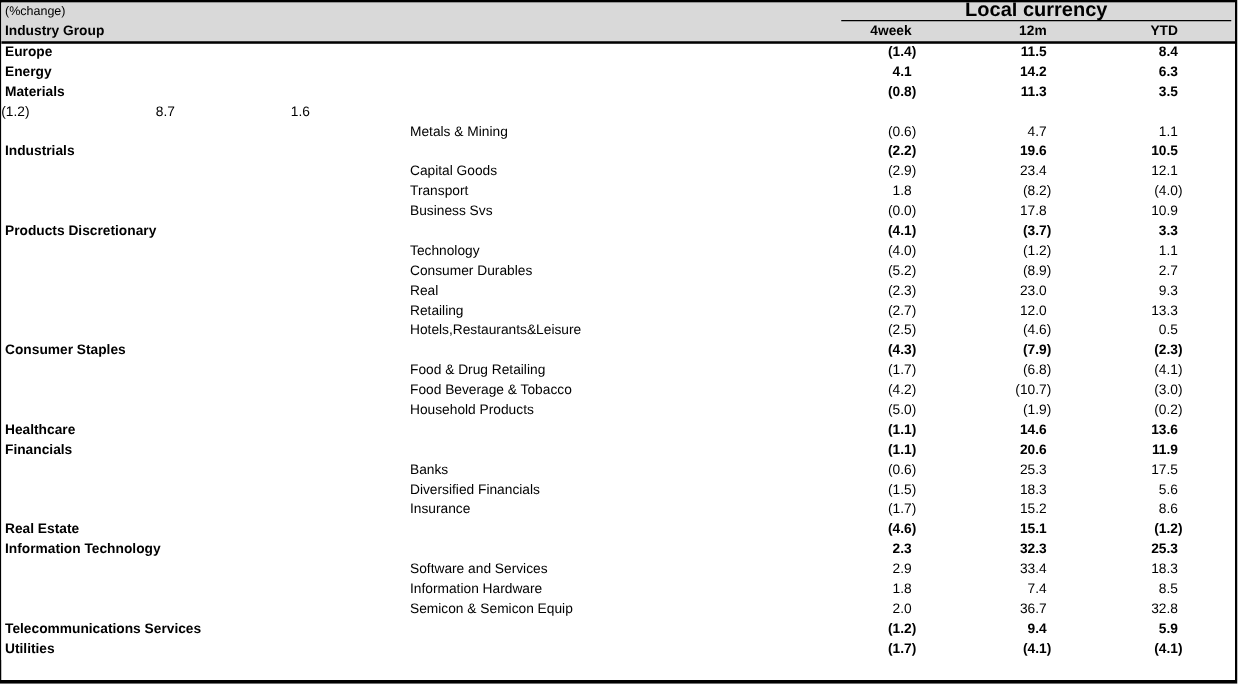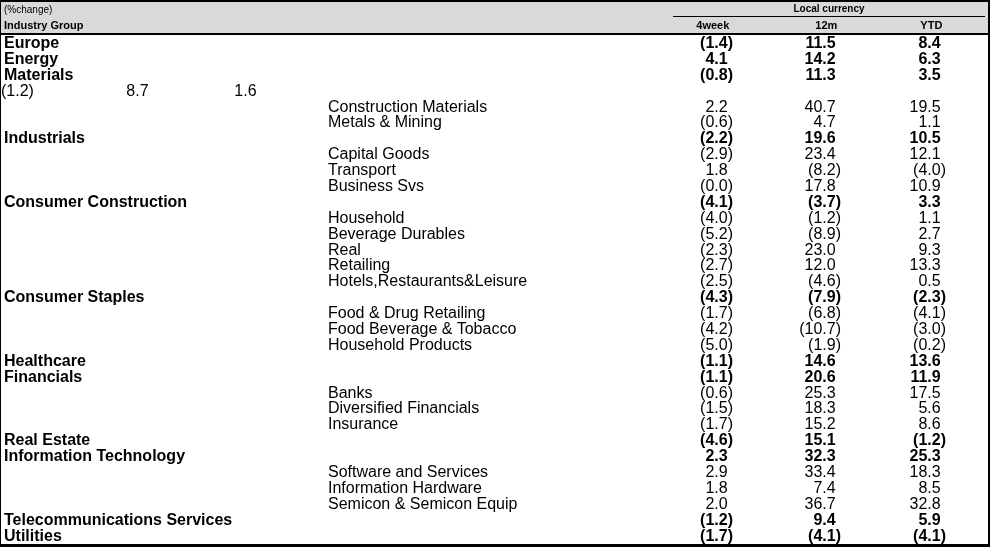--- a/index.html
+++ b/index.html
@@ -29,37 +29,37 @@
     position:absolute; top:1px; left:3px;
     font-size:10px; line-height:14px;
   }
   .hdr .ig {
     position:absolute; bottom:0px; left:3px;
     font-size:11px; font-weight:bold; line-height:16px;margin-top:24px;
   }
   .hdr .lc-wrap {
     position:absolute; top:0; left:672px; right:3px;
     text-align:center;
-    font-size:10px; font-weight:bold; line-height:14px;
+    font-size:16px; font-weight:bold; line-height:14px;
     border-bottom:1.5px solid #000;
   }
   .hdr .cols {
     position:absolute; bottom:0; left:0; right:0;
     display:flex;
     height:16px; line-height:16px;
     font-size:11px; font-weight:bold;
     padding-right:42px;
   }
   .hdr .cols .spacer { flex:1; }
   
   .tbody { background:#fff; }
   .row {
     display:flex;
     height:15.9px; line-height:15.9px;
-    font-size:16px;
+    font-size:11px;
     padding-right:42px;
     white-space:nowrap;
   }
   .row .lab { flex:1; padding-left:3px; overflow:hidden; }
   .row.sub .lab { padding-left:327px; }
   .row.group { font-weight:bold; }
   .val { text-align:right; }
   .cols .val:nth-child(2), .row .val:nth-child(2) { width:120px;text-align:right; }
   .cols .val:nth-child(3), .row .val:nth-child(3) { width:108px; }
   .cols .val:nth-child(4), .row .val:nth-child(4) { width:105px; }
@@ -98,26 +98,20 @@
         <div class="val">(0.8)</div>
         <div class="val">11.3<span class="ghost">)</span></div>
         <div class="val">3.5<span class="ghost">)</span></div>
       </div>
       <div class="row sub">
         <div class="val">(1.2)</div>
         <div class="val">8.7<span class="ghost">)</span></div>
         <div class="val">1.6<span class="ghost">)</span></div>
       </div>
       <div class="row sub">
-        <div class="lab">Construction Materials</div>
-        <div class="val">2.2<span class="ghost">)</span></div>
-        <div class="val">40.7<span class="ghost">)</span></div>
-        <div class="val">19.5<span class="ghost">)</span></div>
-      </div>
-      <div class="row sub">
         <div class="lab">Metals &amp; Mining</div>
         <div class="val">(0.6)</div>
         <div class="val">4.7<span class="ghost">)</span></div>
         <div class="val">1.1<span class="ghost">)</span></div>
       </div>
       <div class="row group">
         <div class="lab">Industrials</div>
         <div class="val">(2.2)</div>
         <div class="val">19.6<span class="ghost">)</span></div>
         <div class="val">10.5<span class="ghost">)</span></div>
@@ -134,33 +128,33 @@
         <div class="val">(8.2)</div>
         <div class="val">(4.0)</div>
       </div>
       <div class="row sub">
         <div class="lab">Business Svs</div>
         <div class="val">(0.0)</div>
         <div class="val">17.8<span class="ghost">)</span></div>
         <div class="val">10.9<span class="ghost">)</span></div>
       </div>
       <div class="row group">
-        <div class="lab">Consumer Construction</div>
+        <div class="lab">Products Discretionary</div>
         <div class="val">(4.1)</div>
         <div class="val">(3.7)</div>
         <div class="val">3.3<span class="ghost">)</span></div>
       </div>
       <div class="row sub">
-        <div class="lab">Household</div>
+        <div class="lab">Technology</div>
         <div class="val">(4.0)</div>
         <div class="val">(1.2)</div>
         <div class="val">1.1<span class="ghost">)</span></div>
       </div>
       <div class="row sub">
-        <div class="lab">Beverage Durables</div>
+        <div class="lab">Consumer Durables</div>
         <div class="val">(5.2)</div>
         <div class="val">(8.9)</div>
         <div class="val">2.7<span class="ghost">)</span></div>
       </div>
       <div class="row sub">
         <div class="lab">Real</div>
         <div class="val">(2.3)</div>
         <div class="val">23.0<span class="ghost">)</span></div>
         <div class="val">9.3<span class="ghost">)</span></div>
       </div>

